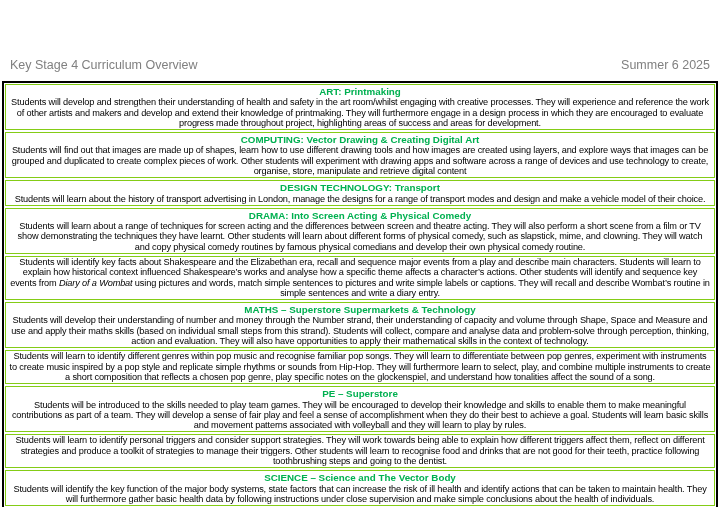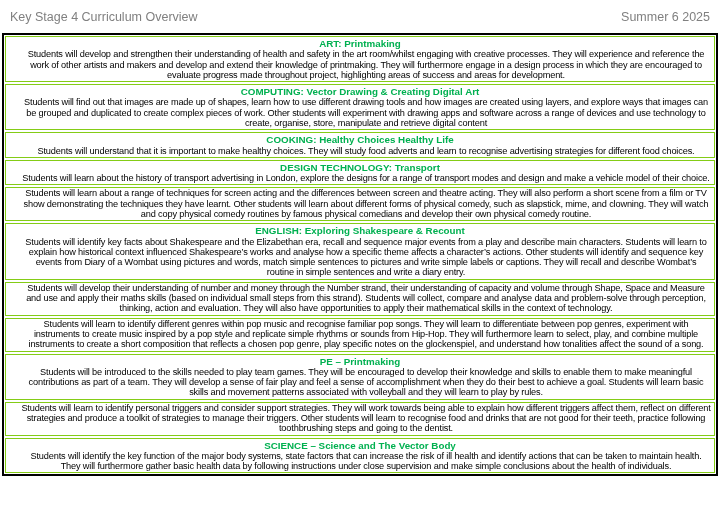--- a/index.html
+++ b/index.html
@@ -9,20 +9,21 @@
     height: 507px;
     font-family: "Liberation Sans", sans-serif;
     overflow: hidden;
   }
   .page-header {
     display: flex;
     justify-content: space-between;
     align-items: center;
     padding: 2px 10px 1px 10px;
     height: 33px;
+    margin-top: 48px;
   }
   .page-header .title,
   .page-header .term {
     color: #808080;
     font-size: 12.5px;
     white-space: nowrap;
   }
   .curriculum-table {
     margin: 0 2px;
     border: 2px solid #000000;
@@ -44,23 +45,22 @@
     font-size: 9.8px;
     line-height: 1.15;
     padding-top: 1px;
   }
   .section-body {
     color: #000000;
     font-size: 9.2px;
     line-height: 1.12;
     letter-spacing: -0.15px;
     padding-bottom: 1px;
-    margin-left: 12px;
   }
-  .italic { }
+  .italic { font-style: italic; }
 </style>
 </head>
 <body>
 
 <div class="page-header">
   <span class="title">Key Stage 4 Curriculum Overview</span>
   <span class="term">Summer 6 2025</span>
 </div>
 
 <div class="curriculum-table">
@@ -68,49 +68,46 @@
   <div class="section">
     <div class="section-title">ART:  Printmaking</div>
     <div class="section-body">Students will develop and strengthen their understanding of health and safety in the art room/whilst engaging with creative processes.  They will experience and reference the work of other artists and makers and develop and extend their knowledge of printmaking.  They will furthermore engage in a design process in which they are encouraged to evaluate progress made throughout project, highlighting areas of success and areas for development.</div>
   </div>
 
   <div class="section">
     <div class="section-title">COMPUTING: Vector Drawing &amp; Creating Digital Art</div>
     <div class="section-body">Students will find out that images are made up of shapes, learn how to use different drawing tools and how images are created using layers, and explore ways that images can be grouped and duplicated to create complex pieces of work.   Other students will experiment with drawing apps and software across a range of devices and use technology to create, organise, store, manipulate and retrieve digital content</div>
   </div>
 
+
   <div class="section">
-    <div class="section-title">COOKING:  Healthy Choices Healthy Life</div>
-    <div class="section-body">Students will understand that it is important to make healthy choices.  They will study food adverts and learn to recognise advertising strategies for different food choices.</div>
+    <div class="section-title">DESIGN TECHNOLOGY:  Transport</div>
+    <div class="section-body">Students will learn about the history of transport advertising in London, manage the designs for a range of transport modes and design and make a vehicle model of their choice.</div>
   </div>
 
   <div class="section">
-    <div class="section-title">DESIGN TECHNOLOGY:  Transport</div>
-    <div class="section-body">Students will learn about the history of transport advertising in London, explore the designs for a range of transport modes and design and make a vehicle model of their choice.</div>
-  </div>
-
-  <div class="section">
+    <div class="section-title">DRAMA:  Into Screen Acting &amp; Physical Comedy</div>
     <div class="section-body">Students will learn about a range of techniques for screen acting and the differences between screen and theatre acting.  They will also perform a short scene from a film or TV show demonstrating the techniques they have learnt.  Other students will learn about different forms of physical comedy, such as slapstick, mime, and clowning.  They will watch and copy physical comedy routines by famous physical comedians and develop their own physical comedy routine.</div>
   </div>
 
   <div class="section">
-    <div class="section-title">ENGLISH:  Exploring Shakespeare &amp; Recount</div>
     <div class="section-body"><span>Students will identify key facts about Shakespeare and the Elizabethan era, recall and sequence major events from a play and describe main characters. Students will learn to explain how historical context influenced Shakespeare’s works and analyse how a specific theme affects a character’s actions.  Other students will identify and sequence key events from </span><span class="italic">Diary of a Wombat</span><span> using pictures and words, match simple sentences to pictures and write simple labels or captions. They will recall and describe Wombat’s routine in simple sentences and write a diary entry.</span></div>
   </div>
 
   <div class="section">
+    <div class="section-title">MATHS – Superstore Supermarkets &amp; Technology</div>
     <div class="section-body">Students will develop their understanding of number and money through the Number strand, their understanding of capacity and volume through Shape, Space and Measure and use and apply their maths skills (based on individual small steps from this strand).  Students will collect, compare and analyse data and problem-solve through perception, thinking, action and evaluation.  They will also have opportunities to apply their mathematical skills in the context of technology.</div>
   </div>
 
   <div class="section">
     <div class="section-body">Students will learn to identify different genres within pop music and recognise familiar pop songs.  They will learn to differentiate between pop genres, experiment with instruments to create music inspired by a pop style and replicate simple rhythms or sounds from Hip-Hop.   They will furthermore learn to select, play, and combine multiple instruments to create a short composition that reflects a chosen pop genre, play specific notes on the glockenspiel, and understand how tonalities affect the sound of a song.</div>
   </div>
 
   <div class="section">
-    <div class="section-title">PE – Printmaking</div>
+    <div class="section-title">PE – Superstore</div>
     <div class="section-body">Students will be introduced to the skills needed to play team games. They will be encouraged to develop their knowledge and skills to enable them to make meaningful contributions as part of a team. They will develop a sense of fair play and feel a sense of accomplishment when they do their best to achieve a goal. Students will learn basic skills and movement patterns associated with volleyball and they will learn to play by rules.</div>
   </div>
 
   <div class="section">
     <div class="section-body">Students will learn to identify personal triggers and consider support strategies.   They will work towards being able to explain how different triggers affect them, reflect on different strategies and produce a toolkit of strategies to manage their triggers.  Other students will learn to recognise food and drinks that are not good for their teeth, practice following toothbrushing steps and going to the dentist.</div>
   </div>
 
   <div class="section">
     <div class="section-title">SCIENCE – Science and The Vector Body</div>
     <div class="section-body">Students will identify the key function of the major body systems, state factors that can increase the risk of ill health and identify actions that can be taken to maintain health.  They will furthermore gather basic health data by following instructions under close supervision and make simple conclusions about the health of individuals.</div>

